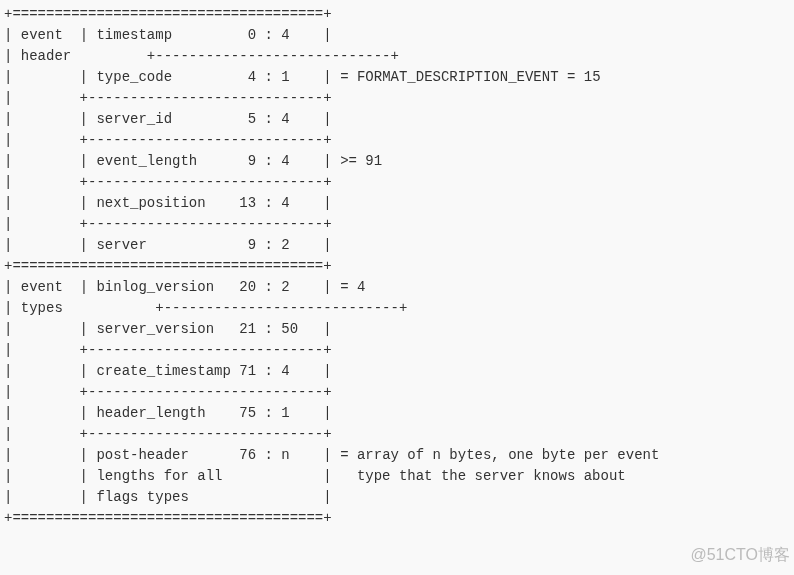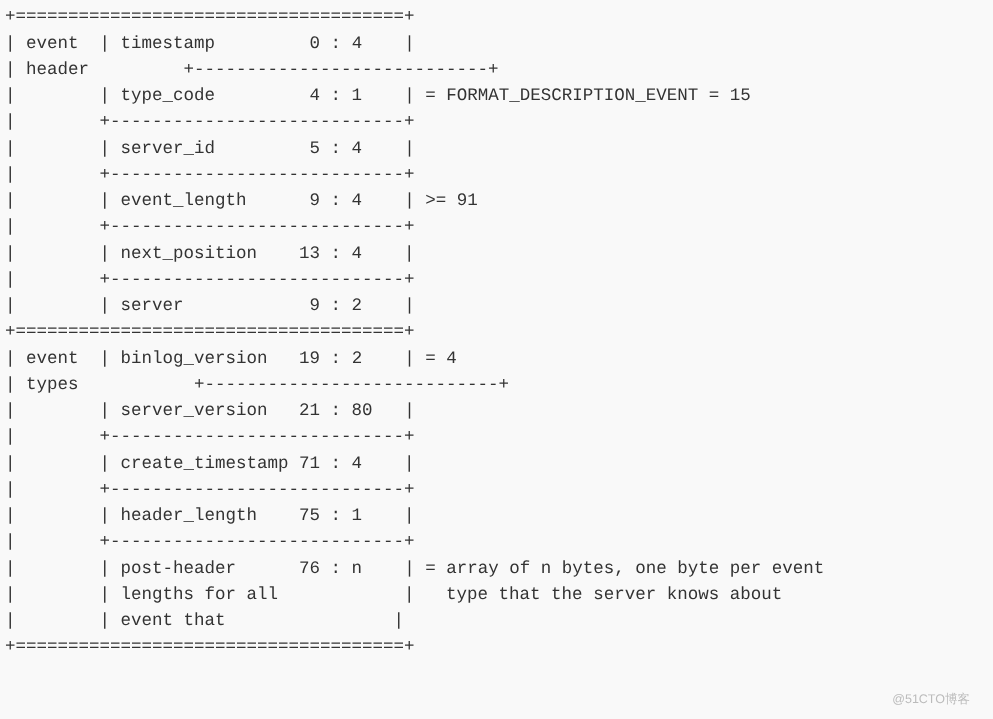--- a/index.html
+++ b/index.html
@@ -11,48 +11,48 @@
     line-height: 1.5;
     color: #333;
   }
   .diagram {
     white-space: pre;
     padding: 4px;
   }
   .watermark {
     position: fixed;
     bottom: 8px;
-    right: 18px;
+    right: 4px;
     color: #bbb;
     font-family: Arial, sans-serif;
-    font-size: 10px;
+    font-size: 16px;
   }
 </style>
 </head>
 <body>
 
 <div class="diagram"><span>+=====================================+</span>
 | <span>event</span>  | <span>timestamp</span>         <span>0</span> : <span>4</span>    |
 | <span>header</span> <span>        +----------------------------+</span>
 |        | <span>type_code</span>         <span>4</span> : <span>1</span>    | <span>= FORMAT_DESCRIPTION_EVENT = 15</span>
 |<span>        +----------------------------+</span>
 |        | <span>server_id</span>         <span>5</span> : <span>4</span>    |
 |<span>        +----------------------------+</span>
 |        | <span>event_length</span>      <span>9</span> : <span>4</span>    | <span>&gt;= 91</span>
 |<span>        +----------------------------+</span>
 |        | <span>next_position</span>    <span>13</span> : <span>4</span>    |
 |<span>        +----------------------------+</span>
 |        | <span>server</span>            <span>9</span> : <span>2</span>    |
 <span>+=====================================+</span>
-| <span>event</span>  | <span>binlog_version</span>   <span>19</span> : <span>2</span>    | <span>= 4</span>
+| <span>event</span>  | <span>binlog_version</span>   <span>20</span> : <span>2</span>    | <span>= 4</span>
 | <span>types</span>   <span>        +----------------------------+</span>
-|        | <span>server_version</span>   <span>21</span> : <span>80</span>   |
+|        | <span>server_version</span>   <span>21</span> : <span>50</span>   |
 |<span>        +----------------------------+</span>
 |        | <span>create_timestamp</span> <span>71</span> : <span>4</span>    |
 |<span>        +----------------------------+</span>
 |        | <span>header_length</span>    <span>75</span> : <span>1</span>    |
 |<span>        +----------------------------+</span>
 |        | <span>post-header</span>      <span>76</span> : <span>n</span>    | <span>= array of n bytes, one byte per event</span>
 |        | <span>lengths for all</span>            | <span>  type that the server knows about</span>
-|        | <span>event that</span>                |
+|        | <span>flags types</span>                |
 <span>+=====================================+</span></div>
 
 <div class="watermark">@51CTO博客</div>
 
 </body></html>

